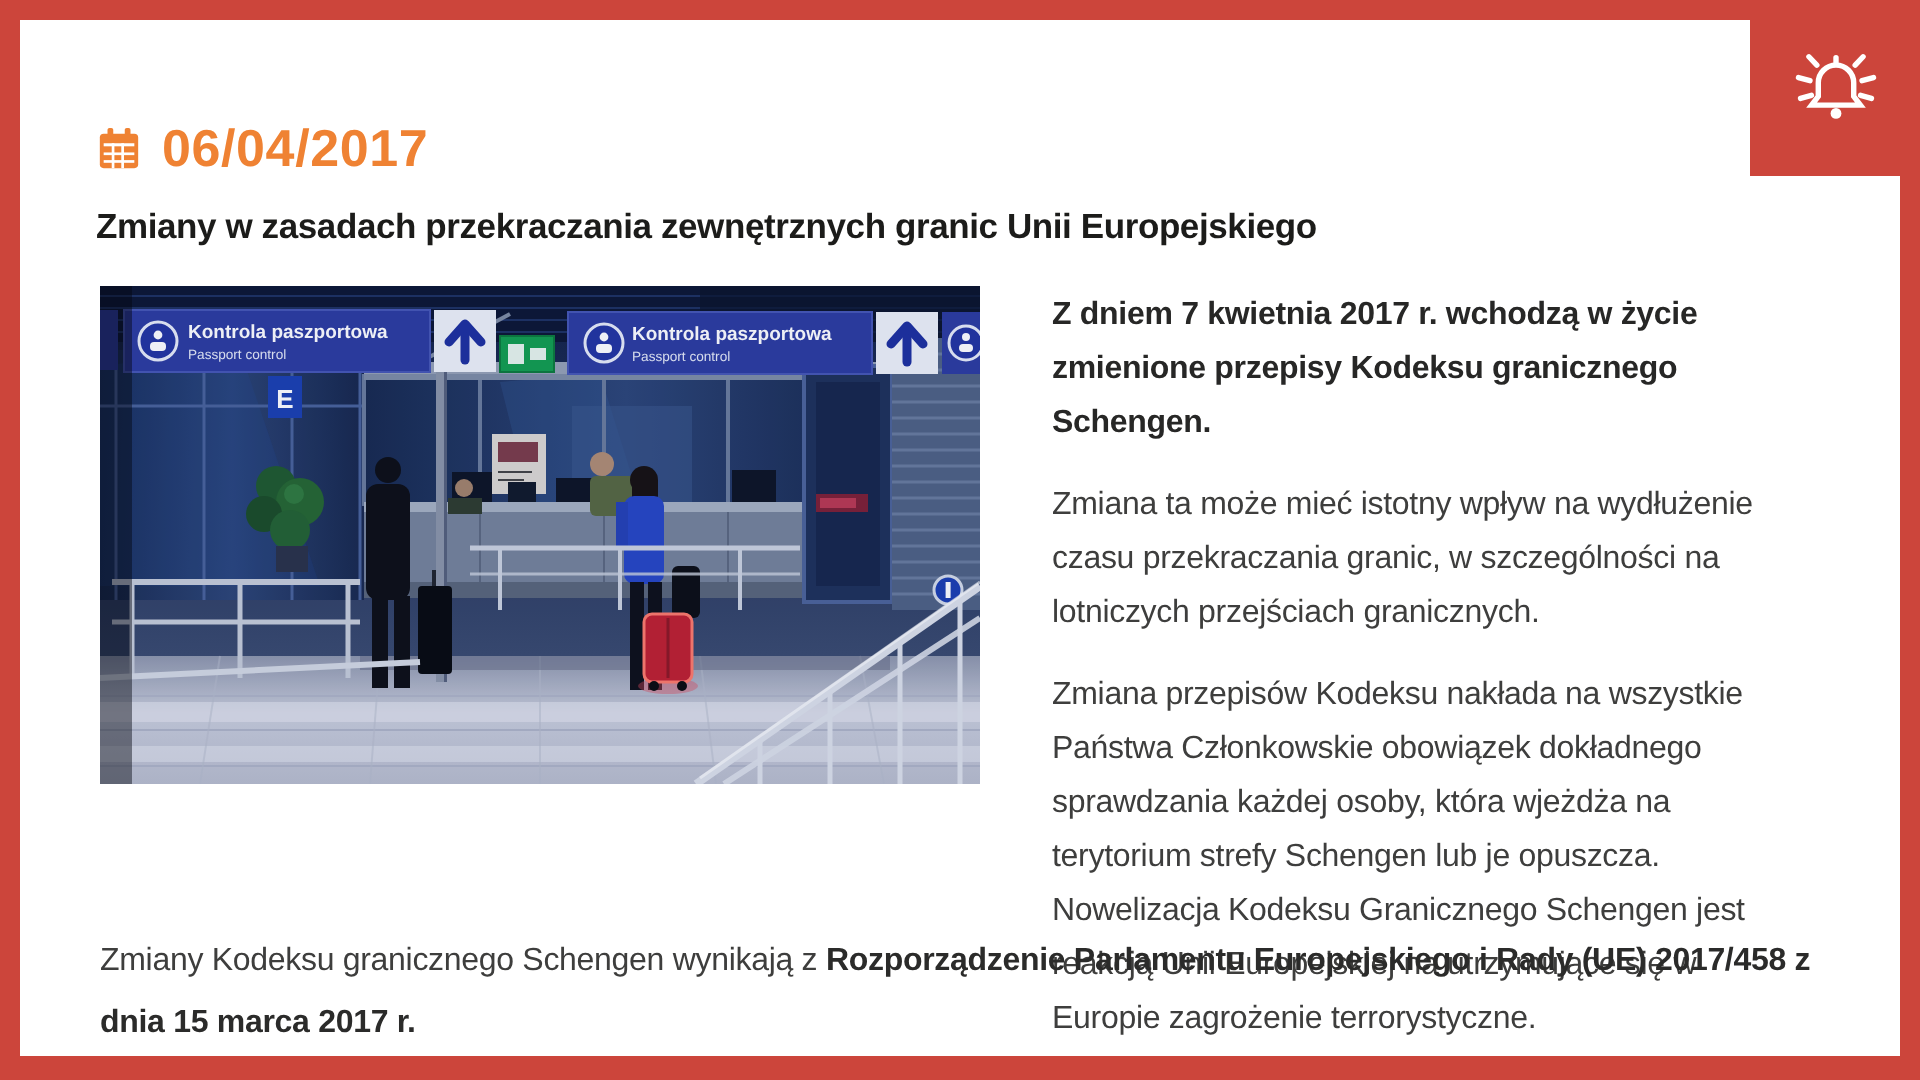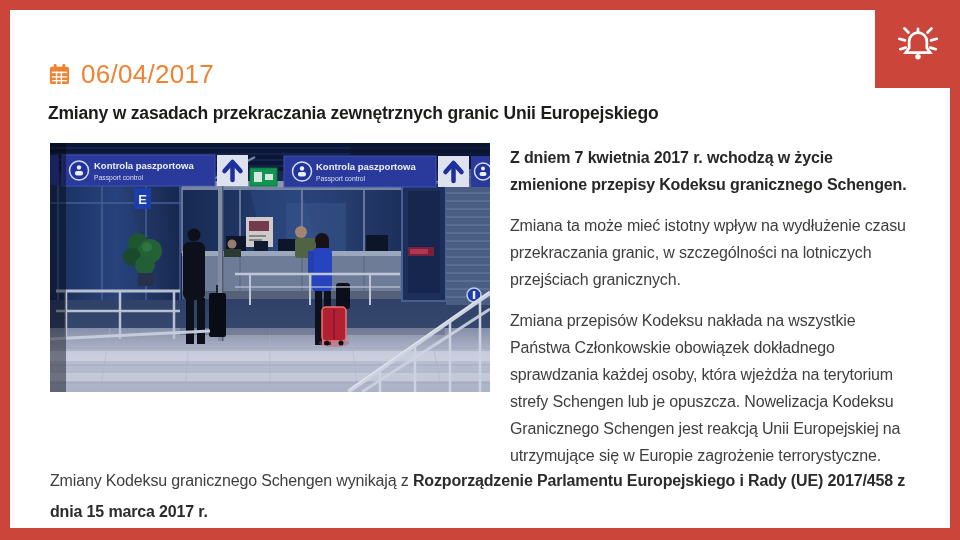--- a/index.html
+++ b/index.html
@@ -15,36 +15,36 @@
     pointer-events:none;z-index:40;
   }
   
   .bell-box{
     position:absolute;top:0;right:0;width:85px;height:88px;
     background:#cc453b;z-index:50;
     display:flex;align-items:center;justify-content:center;cursor:pointer;
   }
   .date-row{
     position:absolute;left:48px;top:59px;display:flex;align-items:center;gap:10px;
-    color:#ef8233;font-size:26px;letter-spacing:.3px;
+    color:#ef8233;font-size:26px;letter-spacing:.3px;font-weight:bold;
   }
   .headline{
     position:absolute;left:48px;top:103px;margin:0;
     font-size:17.5px;font-weight:bold;color:#1c1c1a;letter-spacing:-.2px;
   }
   .photo-wrap{
     position:absolute;left:50px;top:143px;width:440px;height:249px;
     overflow:hidden;background:#1d2c52;
   }
   .photo-wrap svg{display:block;width:440px;height:249px;}
   .text-col{
     position:absolute;left:510px;top:144px;width:400px;
   }
   .text-col p{
-    margin:0 0 14px;font-size:16px;line-height:27px;color:#3e3e3d;letter-spacing:-.15px;
+    margin:0 16px 14px;font-size:16px;line-height:27px;color:#3e3e3d;letter-spacing:-.15px;
   }
   .text-col p.lead{font-weight:bold;color:#272726;}
   .footer-note{
     position:absolute;left:50px;top:449px;width:882px;
     font-size:16px;line-height:31px;color:#3e3e3d;letter-spacing:-.15px;
   }
   .footer-note .b{font-weight:bold;color:#2b2b2a;}
   .sign-text{font-family:"Liberation Sans","DejaVu Sans",sans-serif;}
 </style>
 </head>

